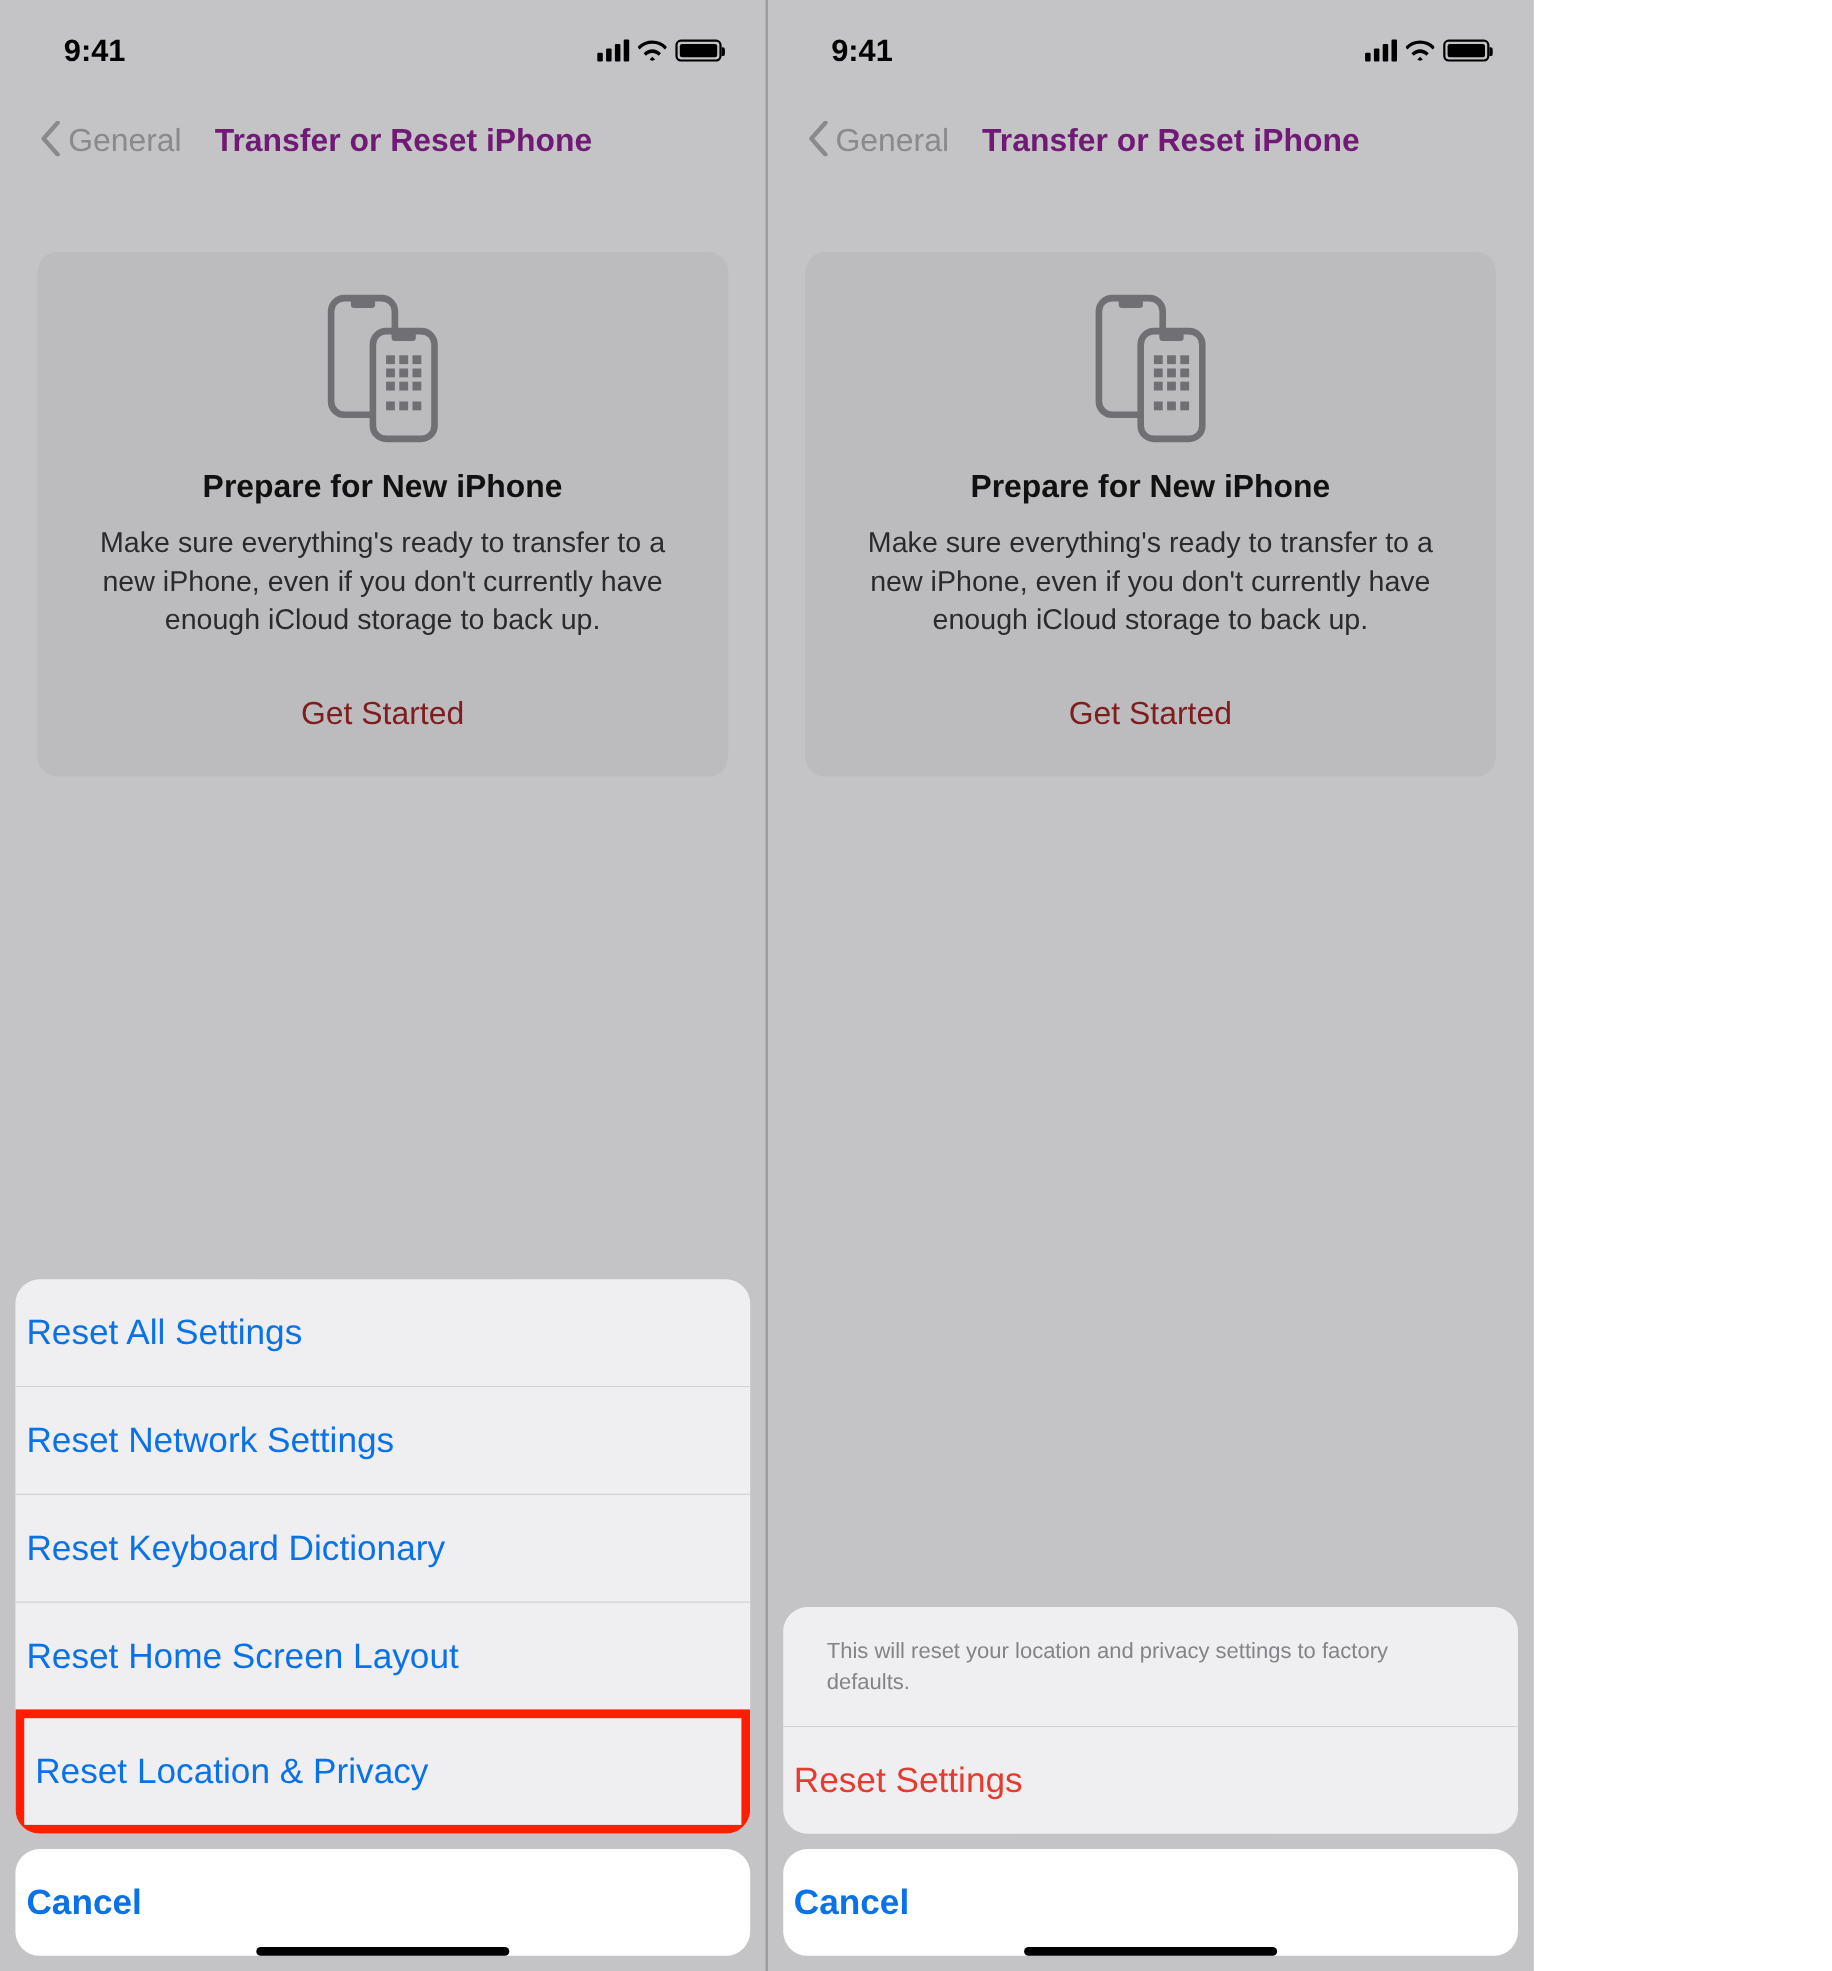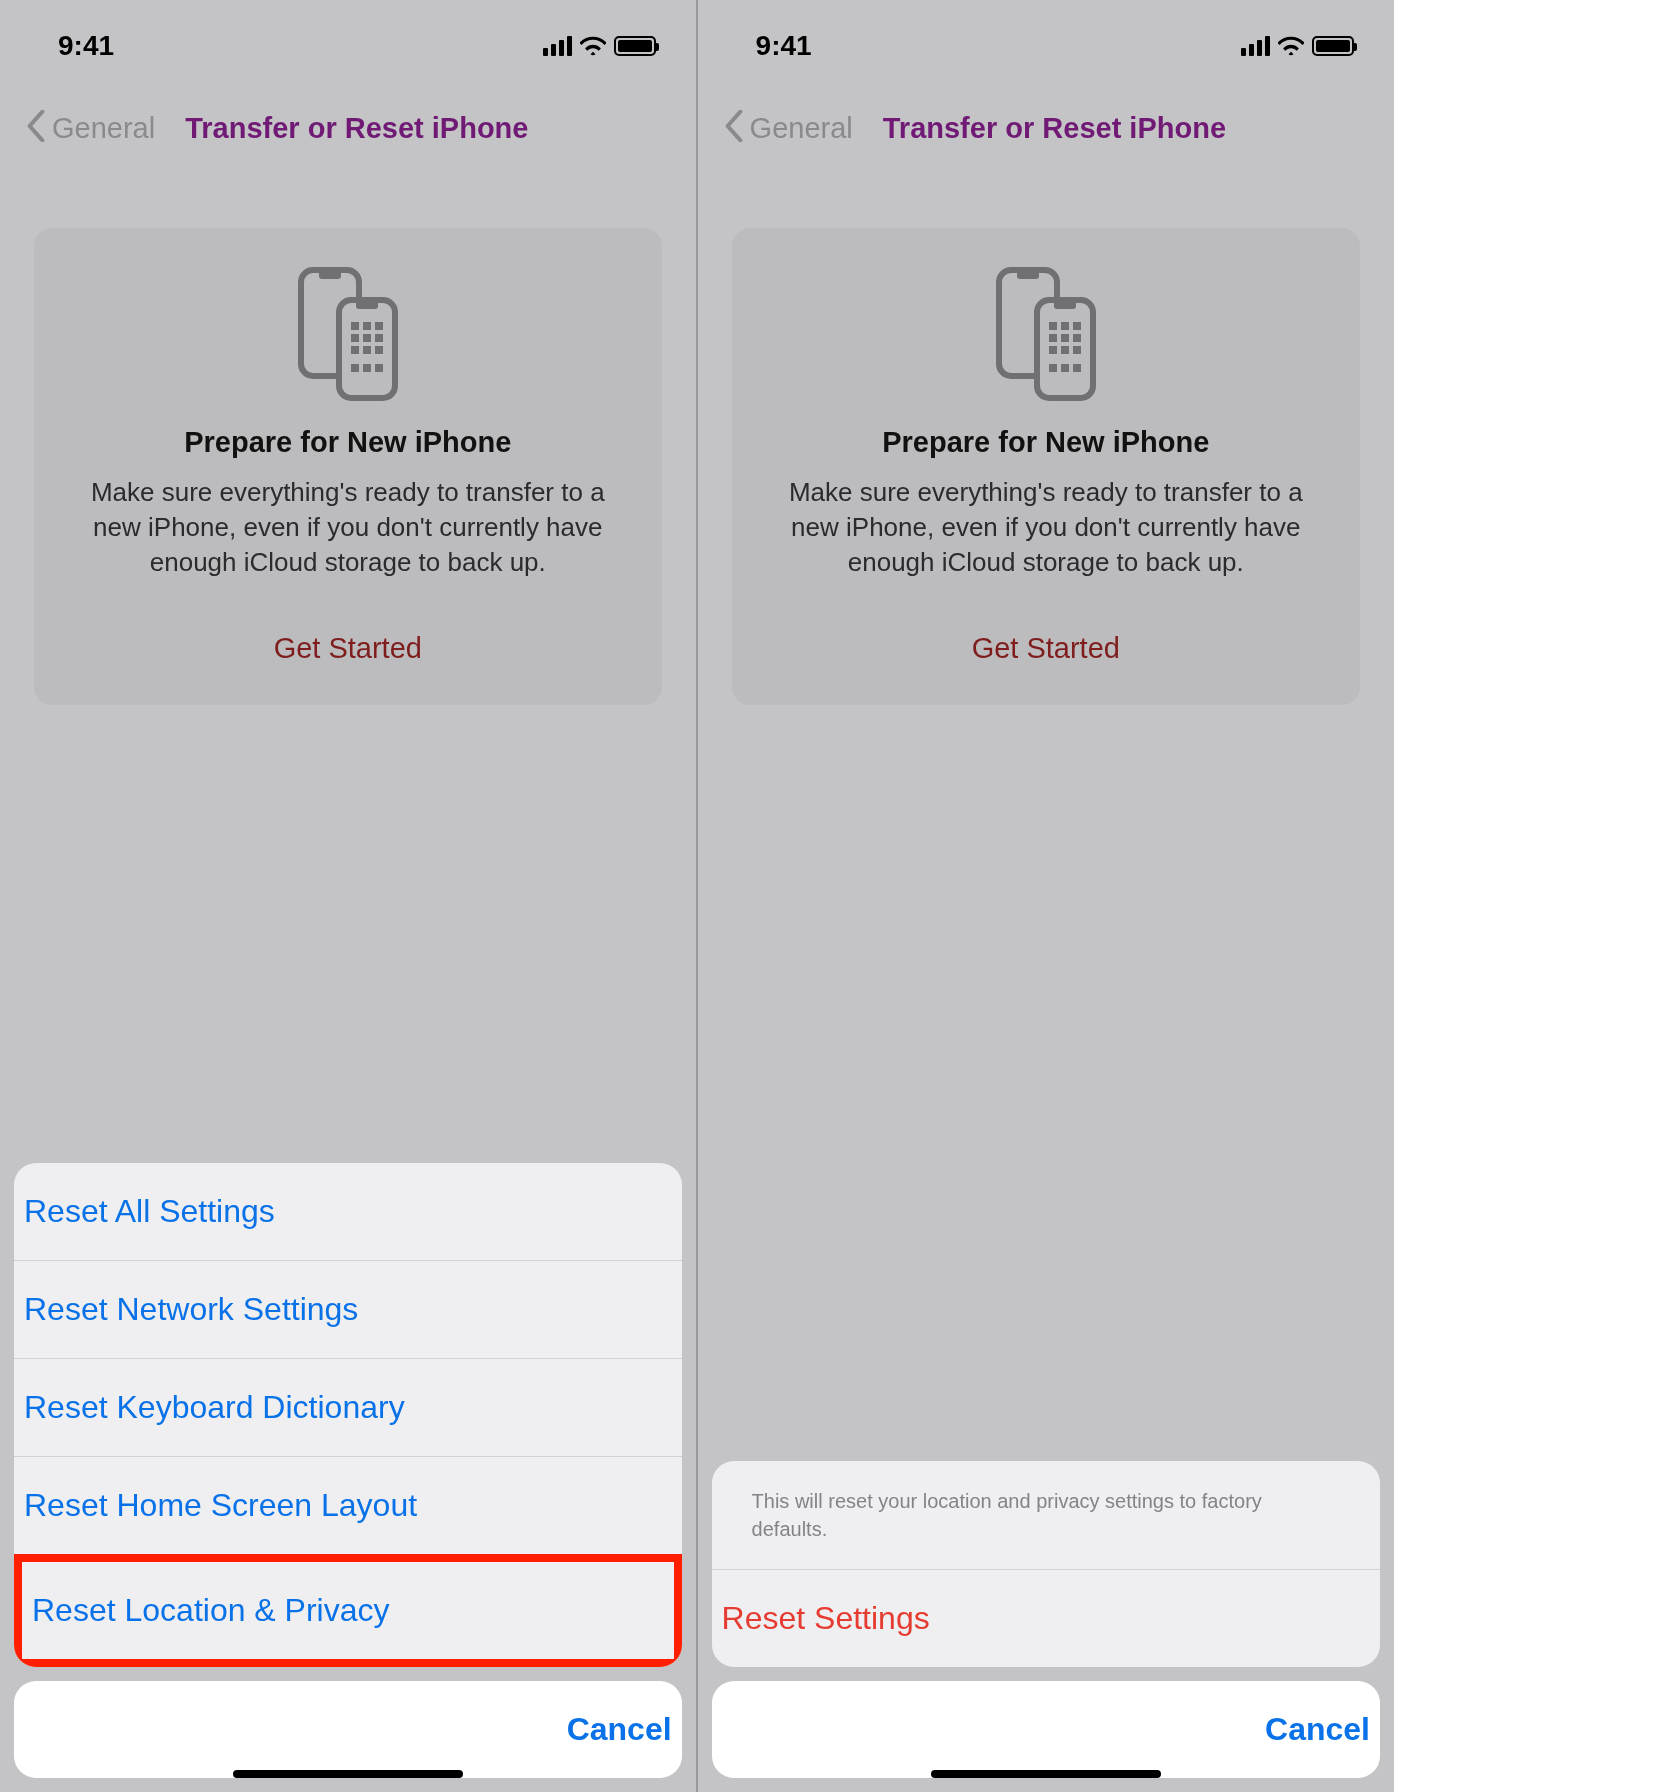--- a/index.html
+++ b/index.html
@@ -51,21 +51,21 @@
   }
   .battery::after {
     content:""; position:absolute; right:-5px; top:5px; width:3px; height:8px;
     background:#000; border-radius:0 2px 2px 0;
   }
   .battery-fill { background:#000; width:100%; height:100%; border-radius:2px; }
 
   
   .nav-header {
     display: flex; align-items: center; gap: 6px;
-    padding: 38px 24px 20px 26px;
+    padding: 38px 24px 20px 36px;
   }
   .chevron-left { color:#8a8a8e; }
   .back-label { font-size: 29px; color:#8a8a8e; }
   .page-title { font-size: 29px; font-weight: 600; color:#701a75; margin-left: 24px; }
 
   
   .card {
     margin: 62px 34px 0 34px;
     background: #bcbcbe;
     border-radius: 18px;
@@ -100,21 +100,21 @@
   .sheet-item.info {
     font-size: 20px;
     color: #838388;
     line-height: 1.4;
     padding: 26px 40px;
   }
   .sheet-item.danger { color: #e63b30; }
   .sheet-cancel {
     background: #ffffff;
     border-radius: 22px;
-    text-align: right;
+    text-align: left;
     font-size: 32px;
     font-weight: 600;
     color: #0a72e8;
     padding: 30px 10px;
   }
   .highlight-box {
     border: 8px solid #ff1e00;
   }
 
   

